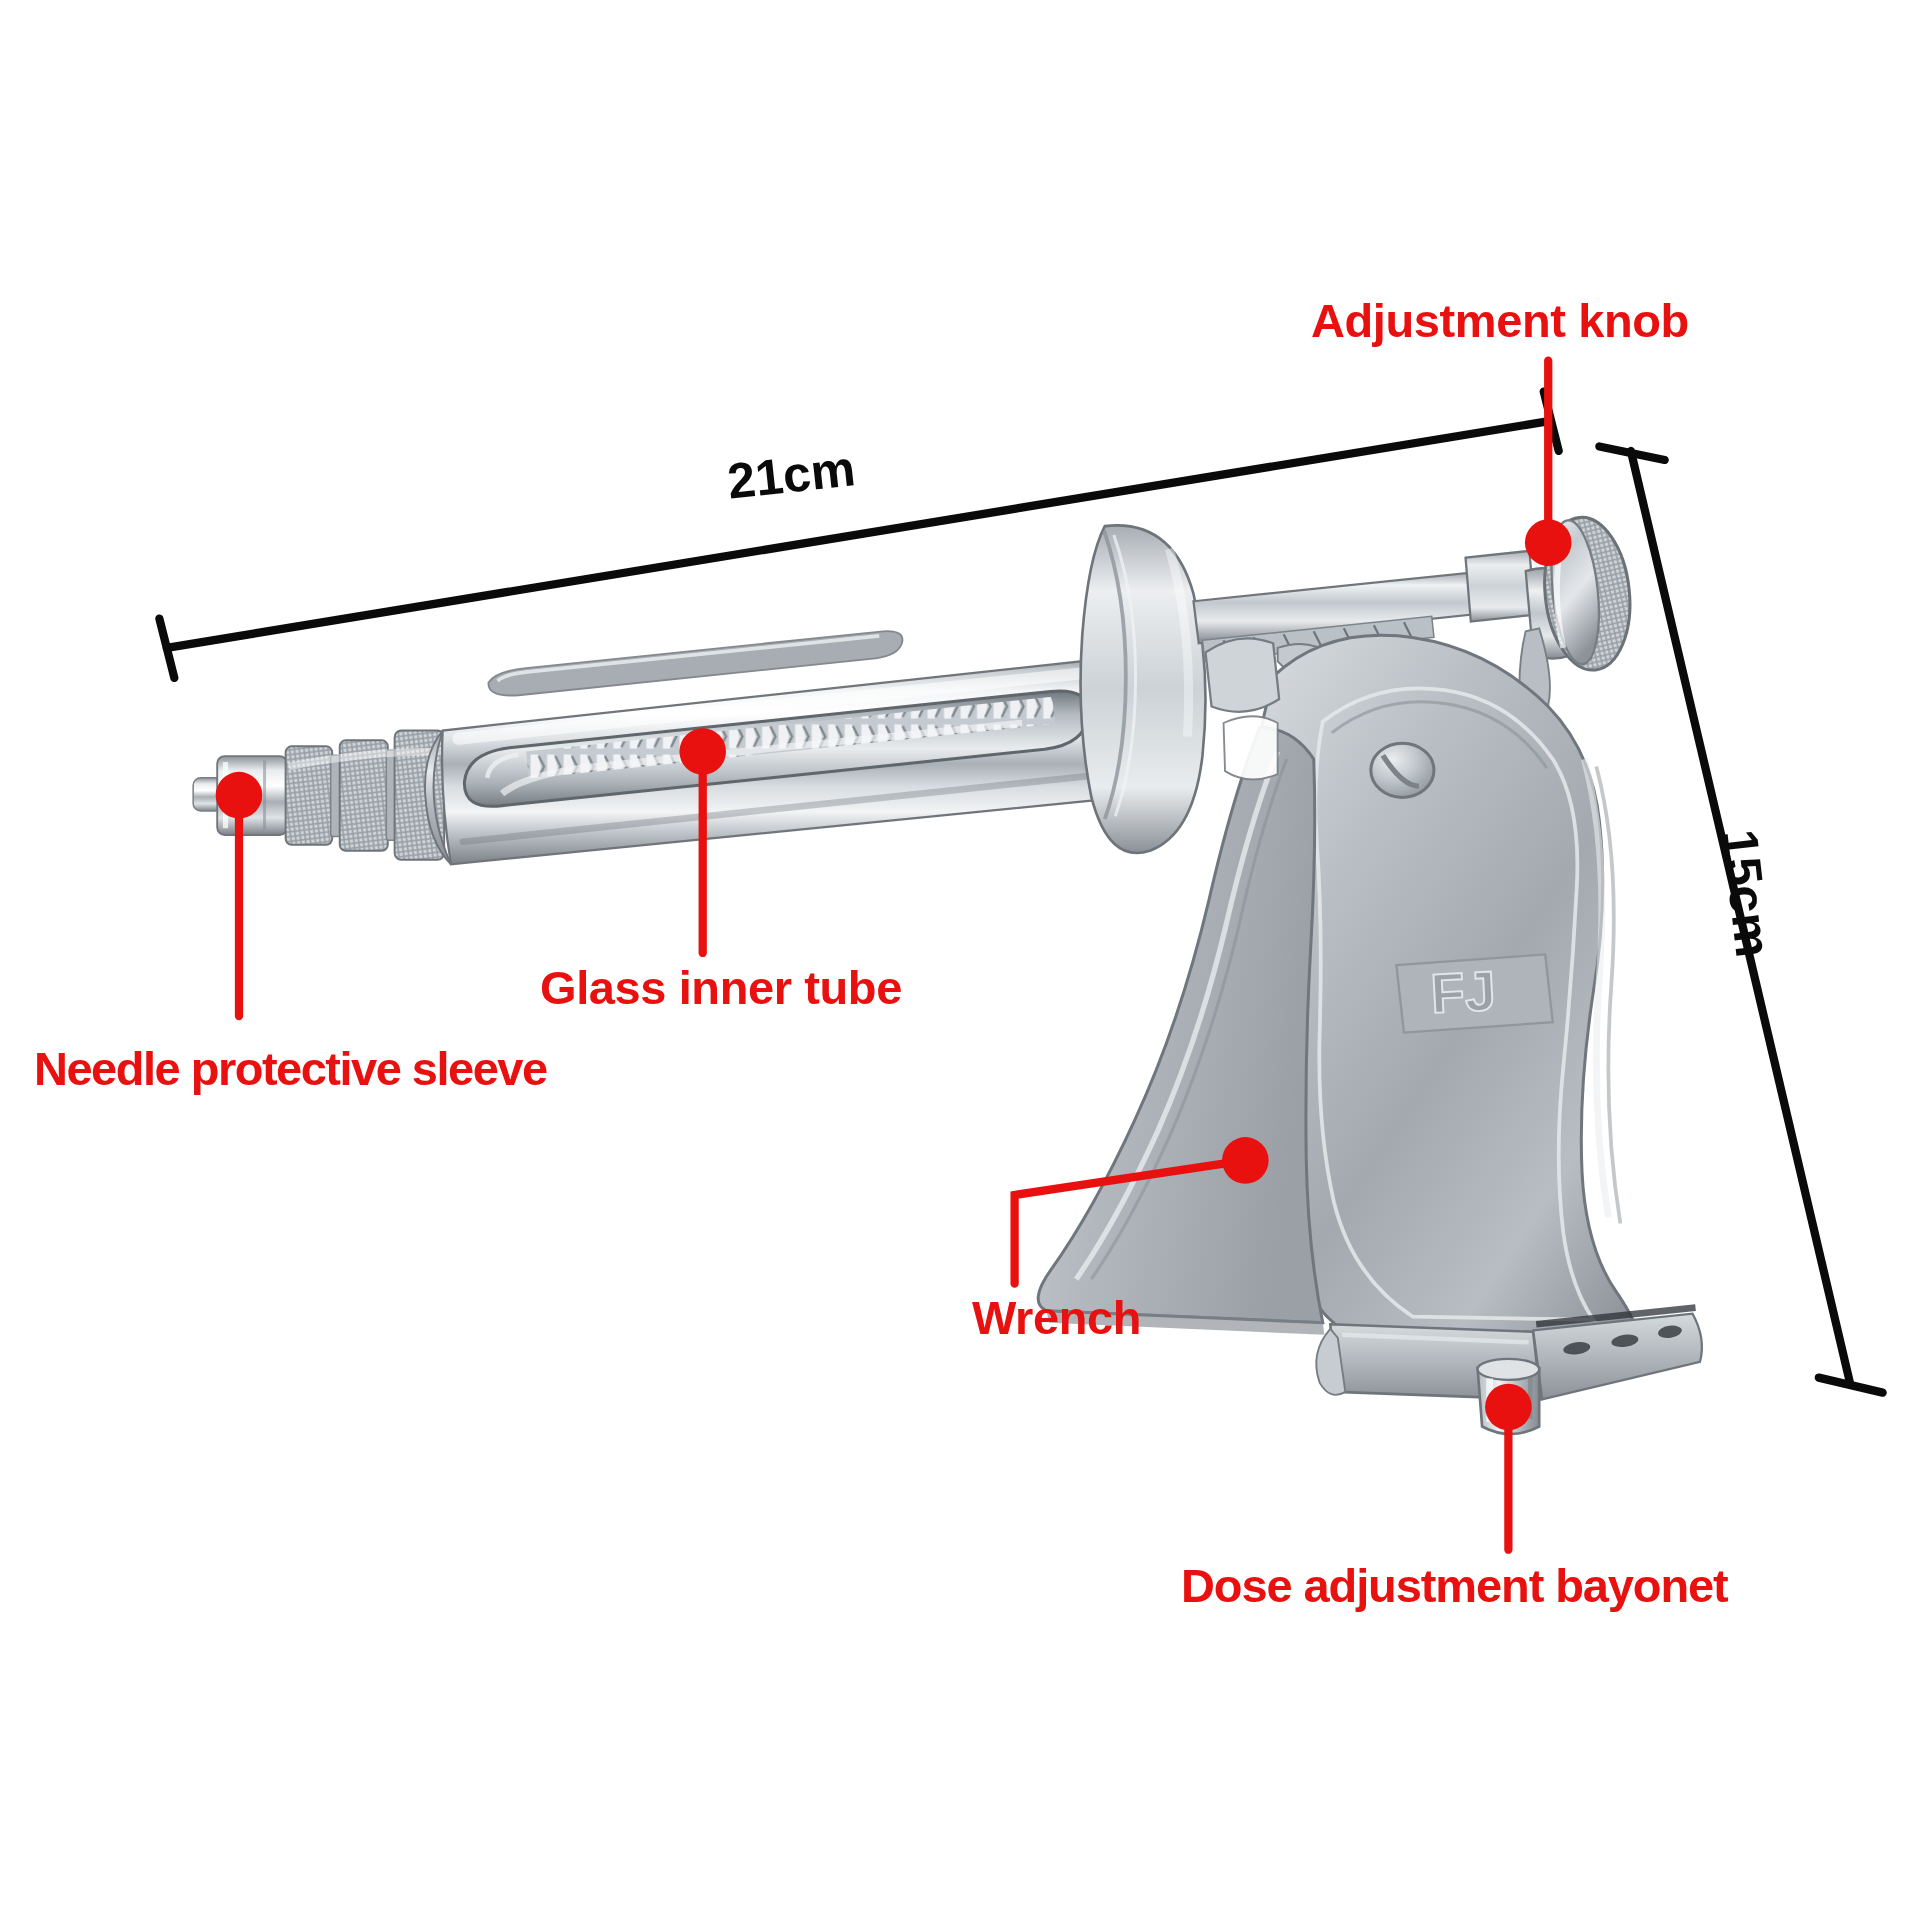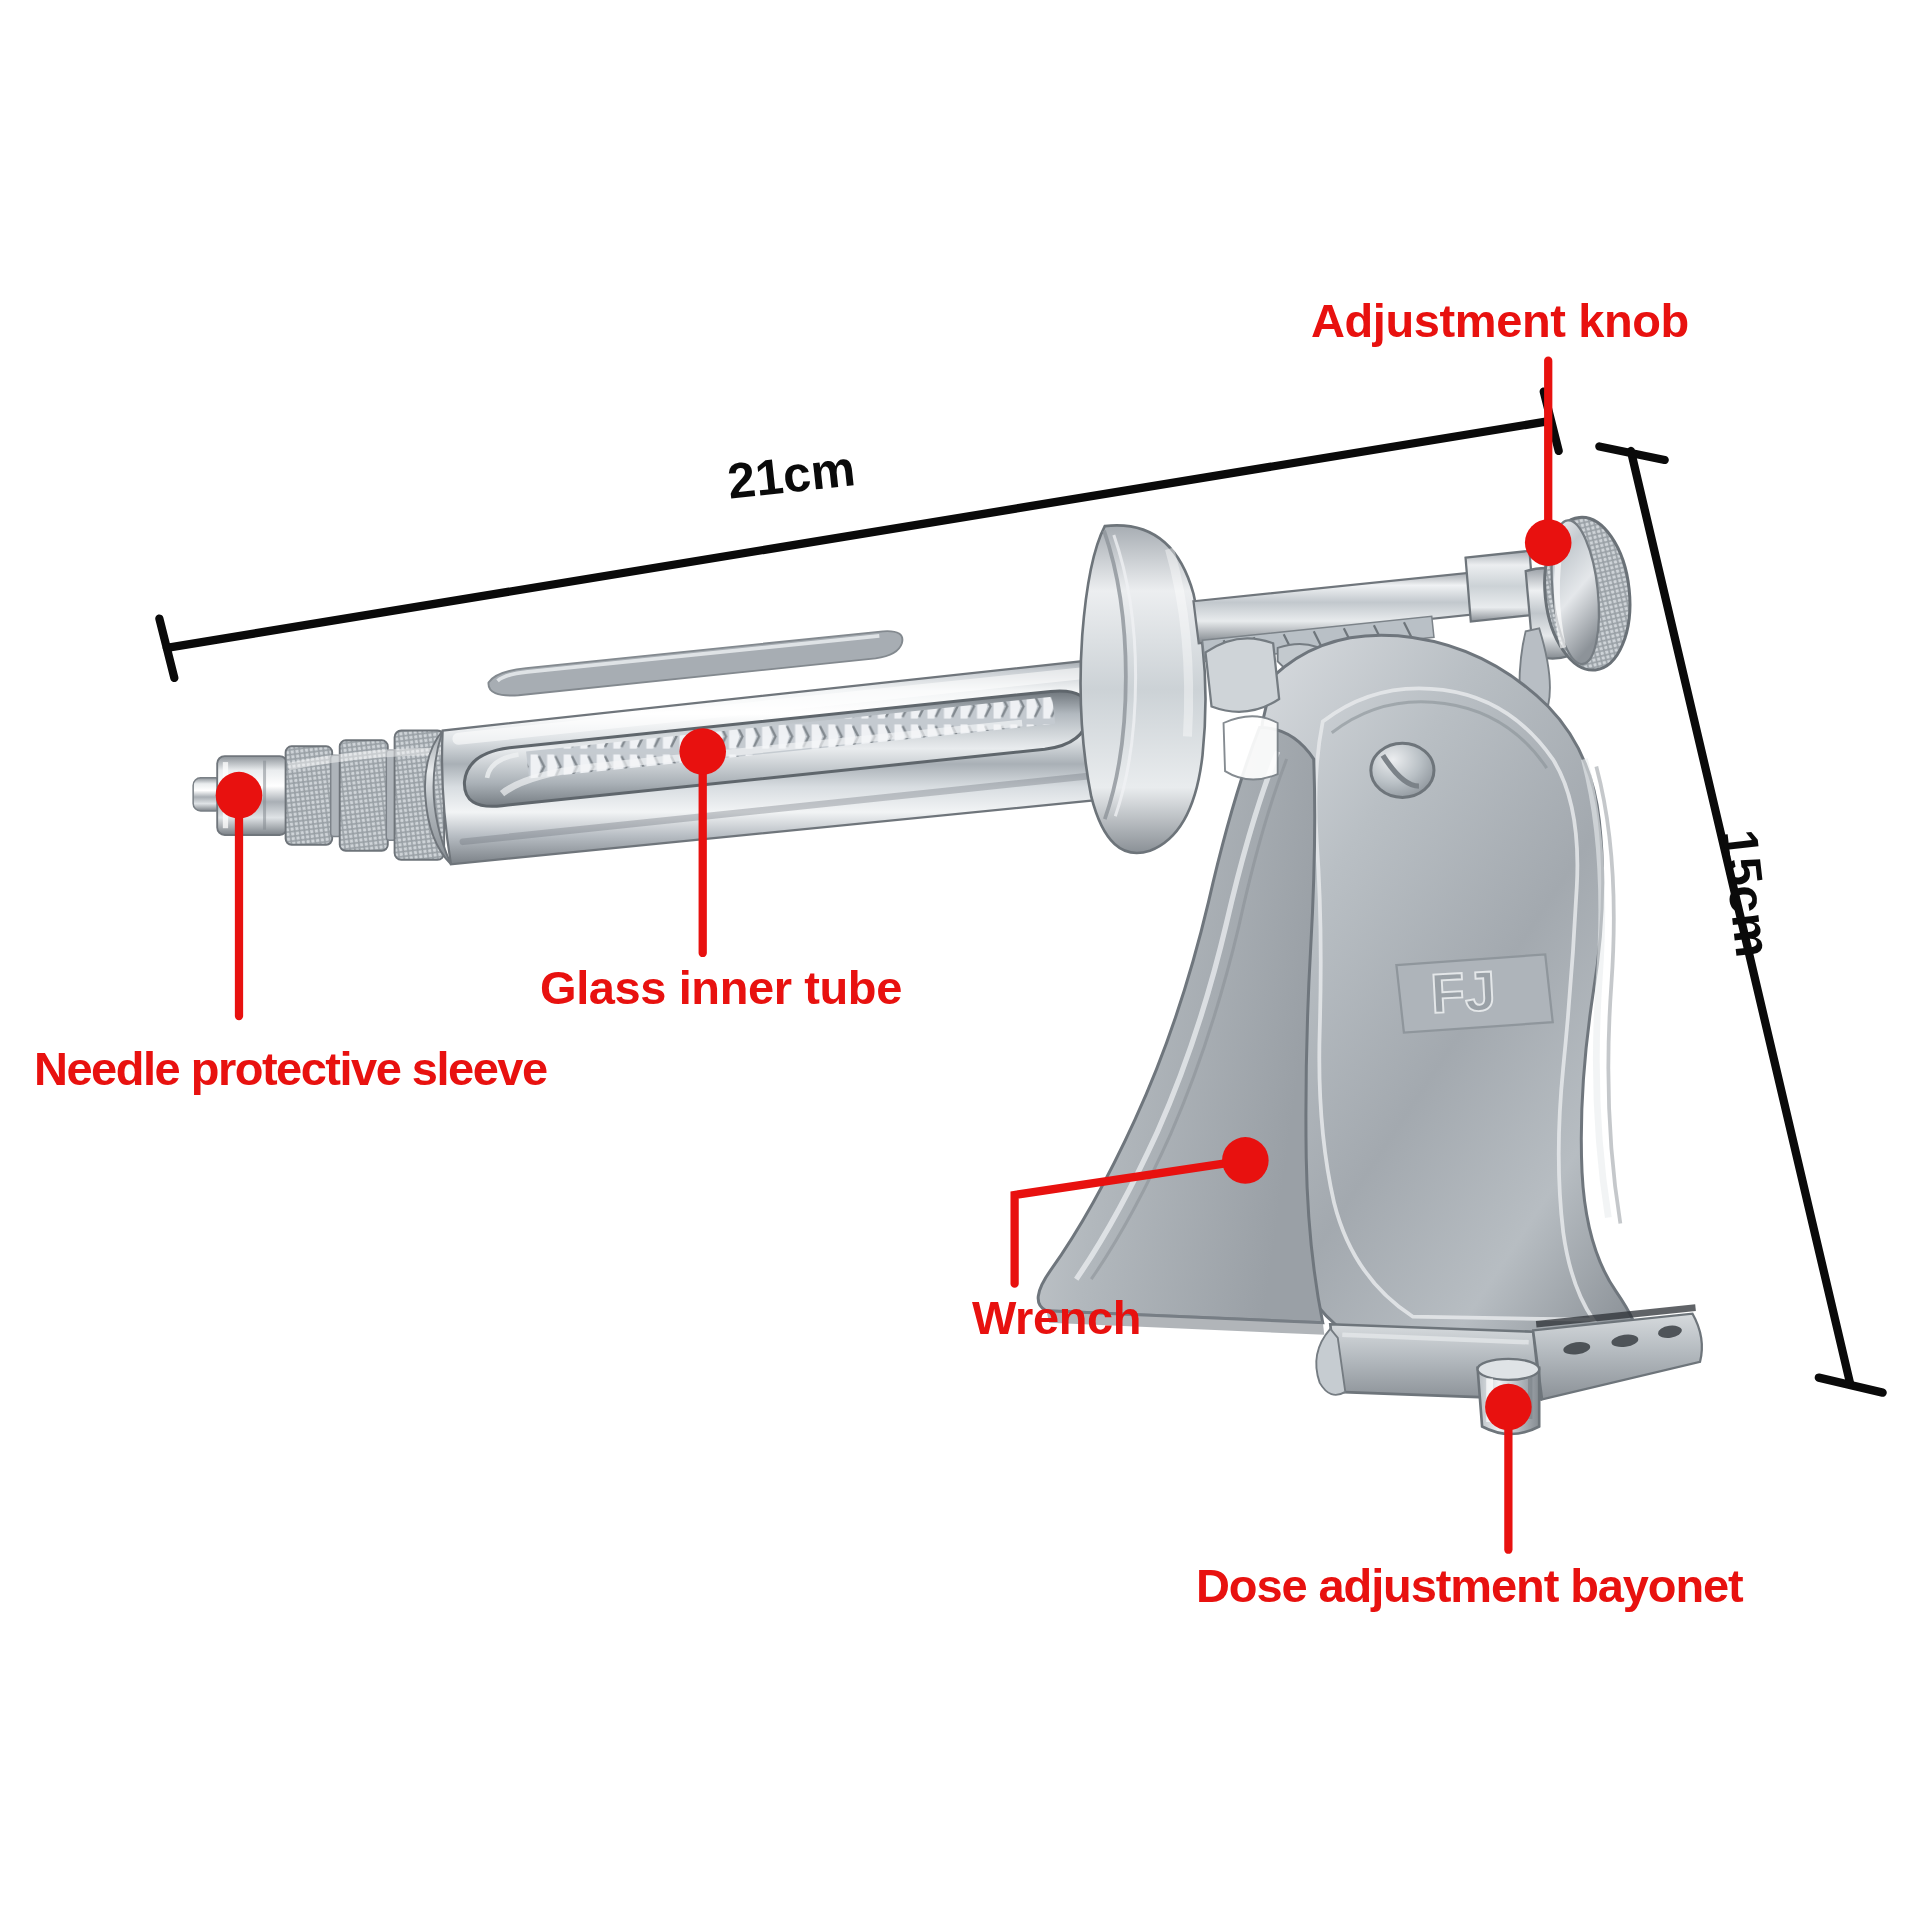--- a/index.html
+++ b/index.html
@@ -25,21 +25,21 @@
     color:#0a0a0a;
     font-weight:bold;
     white-space:nowrap;
     line-height:1;
   }
 
   .lbl-adjust{left:1311px;top:297px;font-size:47px;}
   .lbl-glass{left:540px;top:964px;font-size:47px;}
   .lbl-needle{left:34px;top:1024px;font-size:47px;letter-spacing:-1.5px;margin-top:21px;}
   .lbl-wrench{left:951px;top:1294px;font-size:47px;margin-left:21px;}
-  .lbl-bayonet{left:1181px;top:1562px;font-size:47px;letter-spacing:-1.1px;margin-left:15px;}
+  .lbl-bayonet{left:1181px;top:1562px;font-size:47px;letter-spacing:-1.1px;}
 
   .dim-21{left:725px;top:457px;font-size:50px;transform:rotate(-6.2deg);transform-origin:left top;}
   .dim-15{left:1764px;top:827px;font-size:50px;transform:rotate(83.5deg);transform-origin:left top;}
 </style>
 </head>
 <body>
 
 <div id="stage">
 
   <svg id="art" viewBox="0 0 2560 2560" xmlns="http://www.w3.org/2000/svg">

